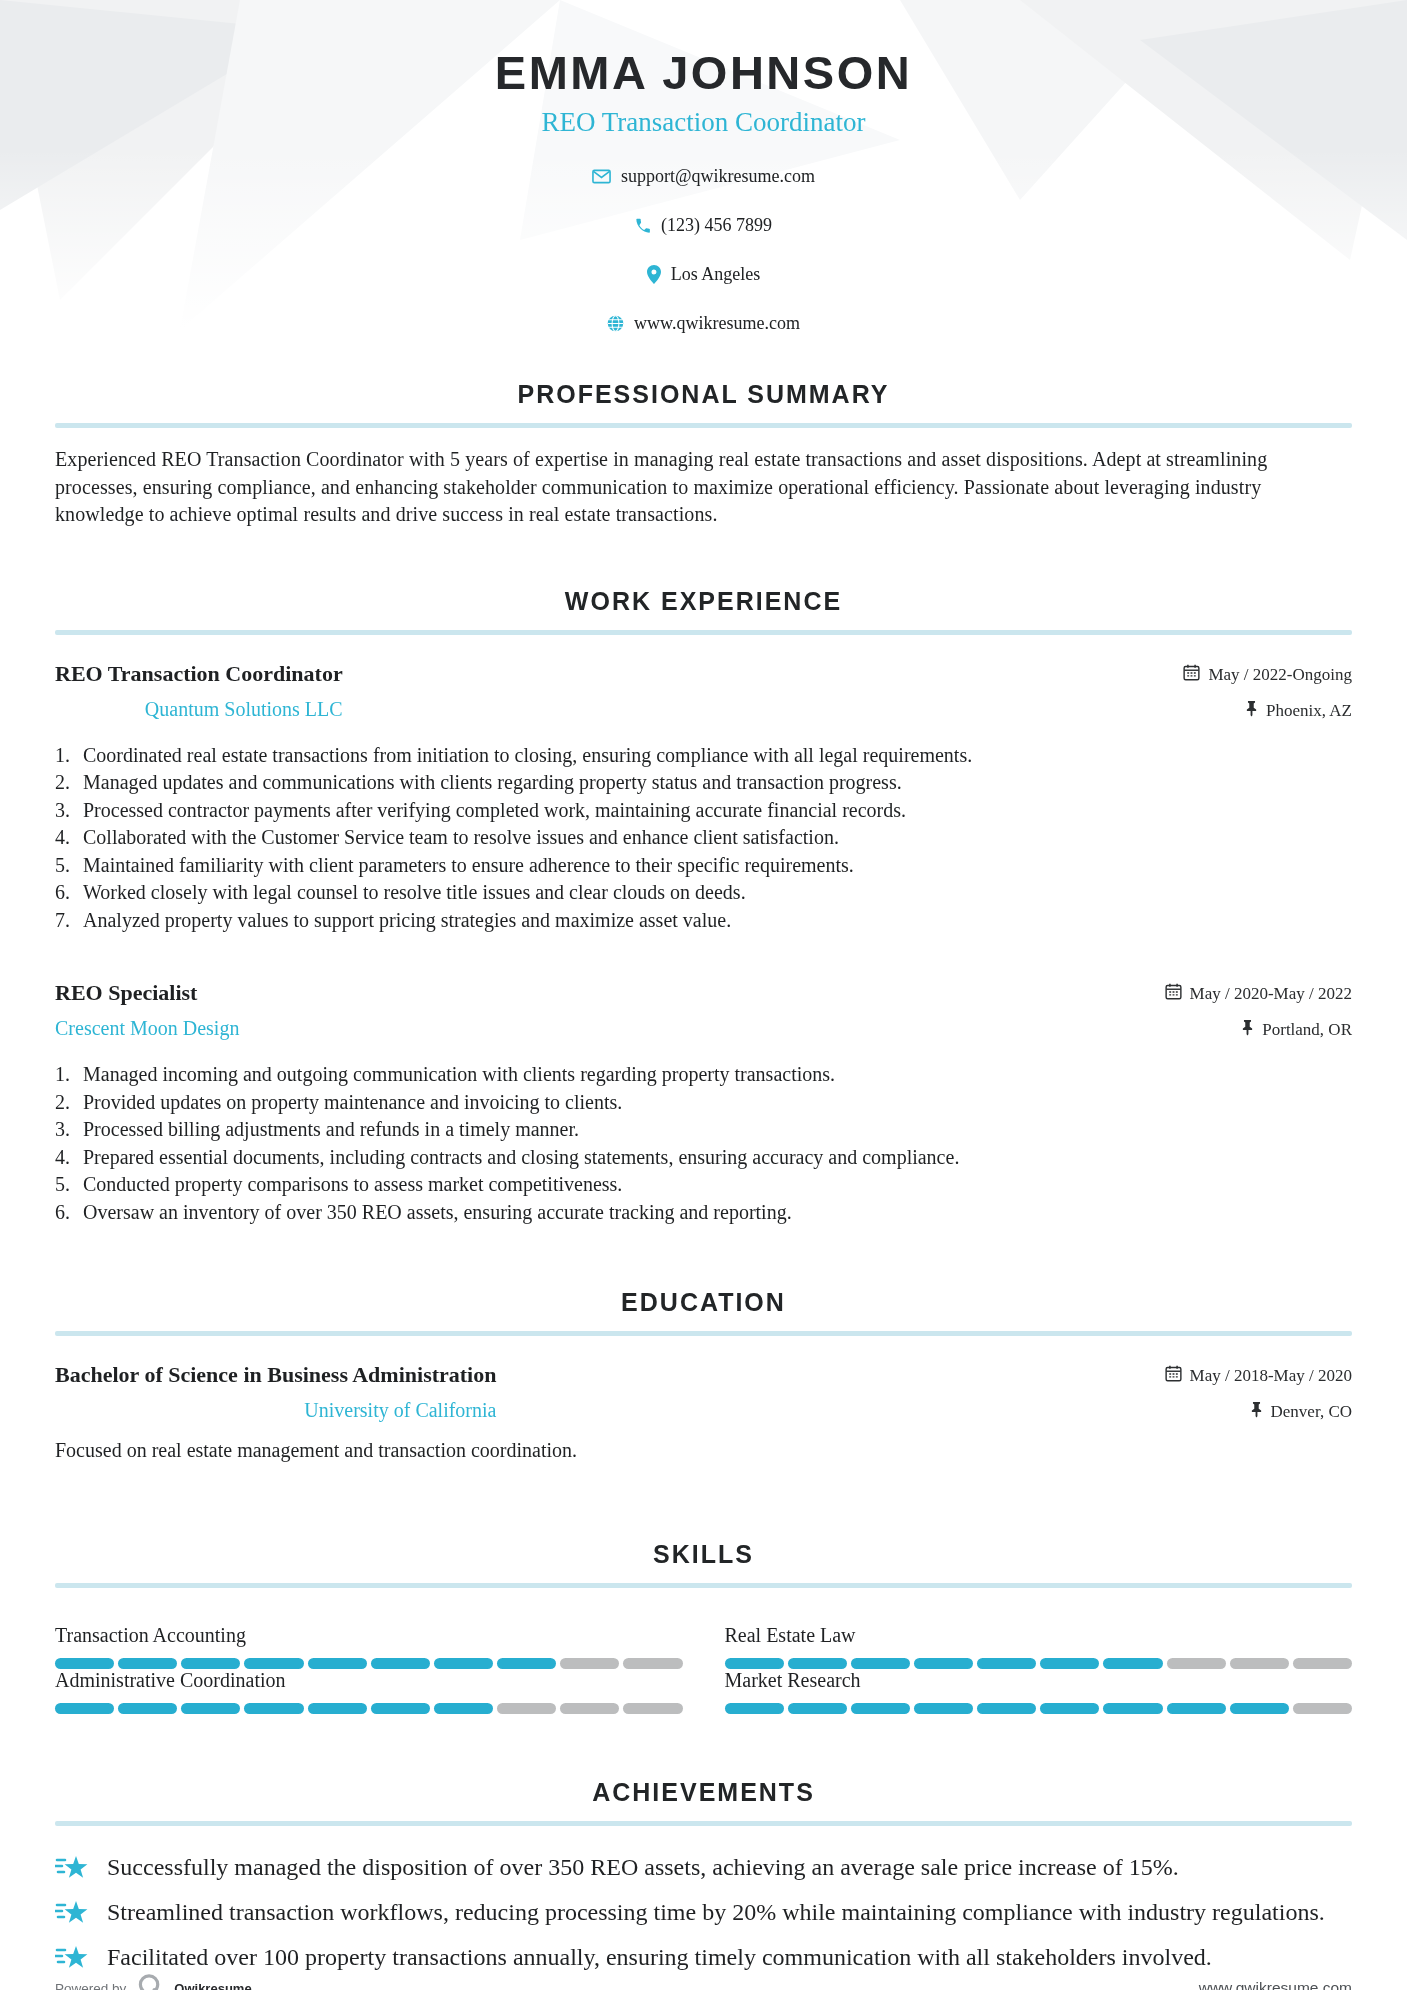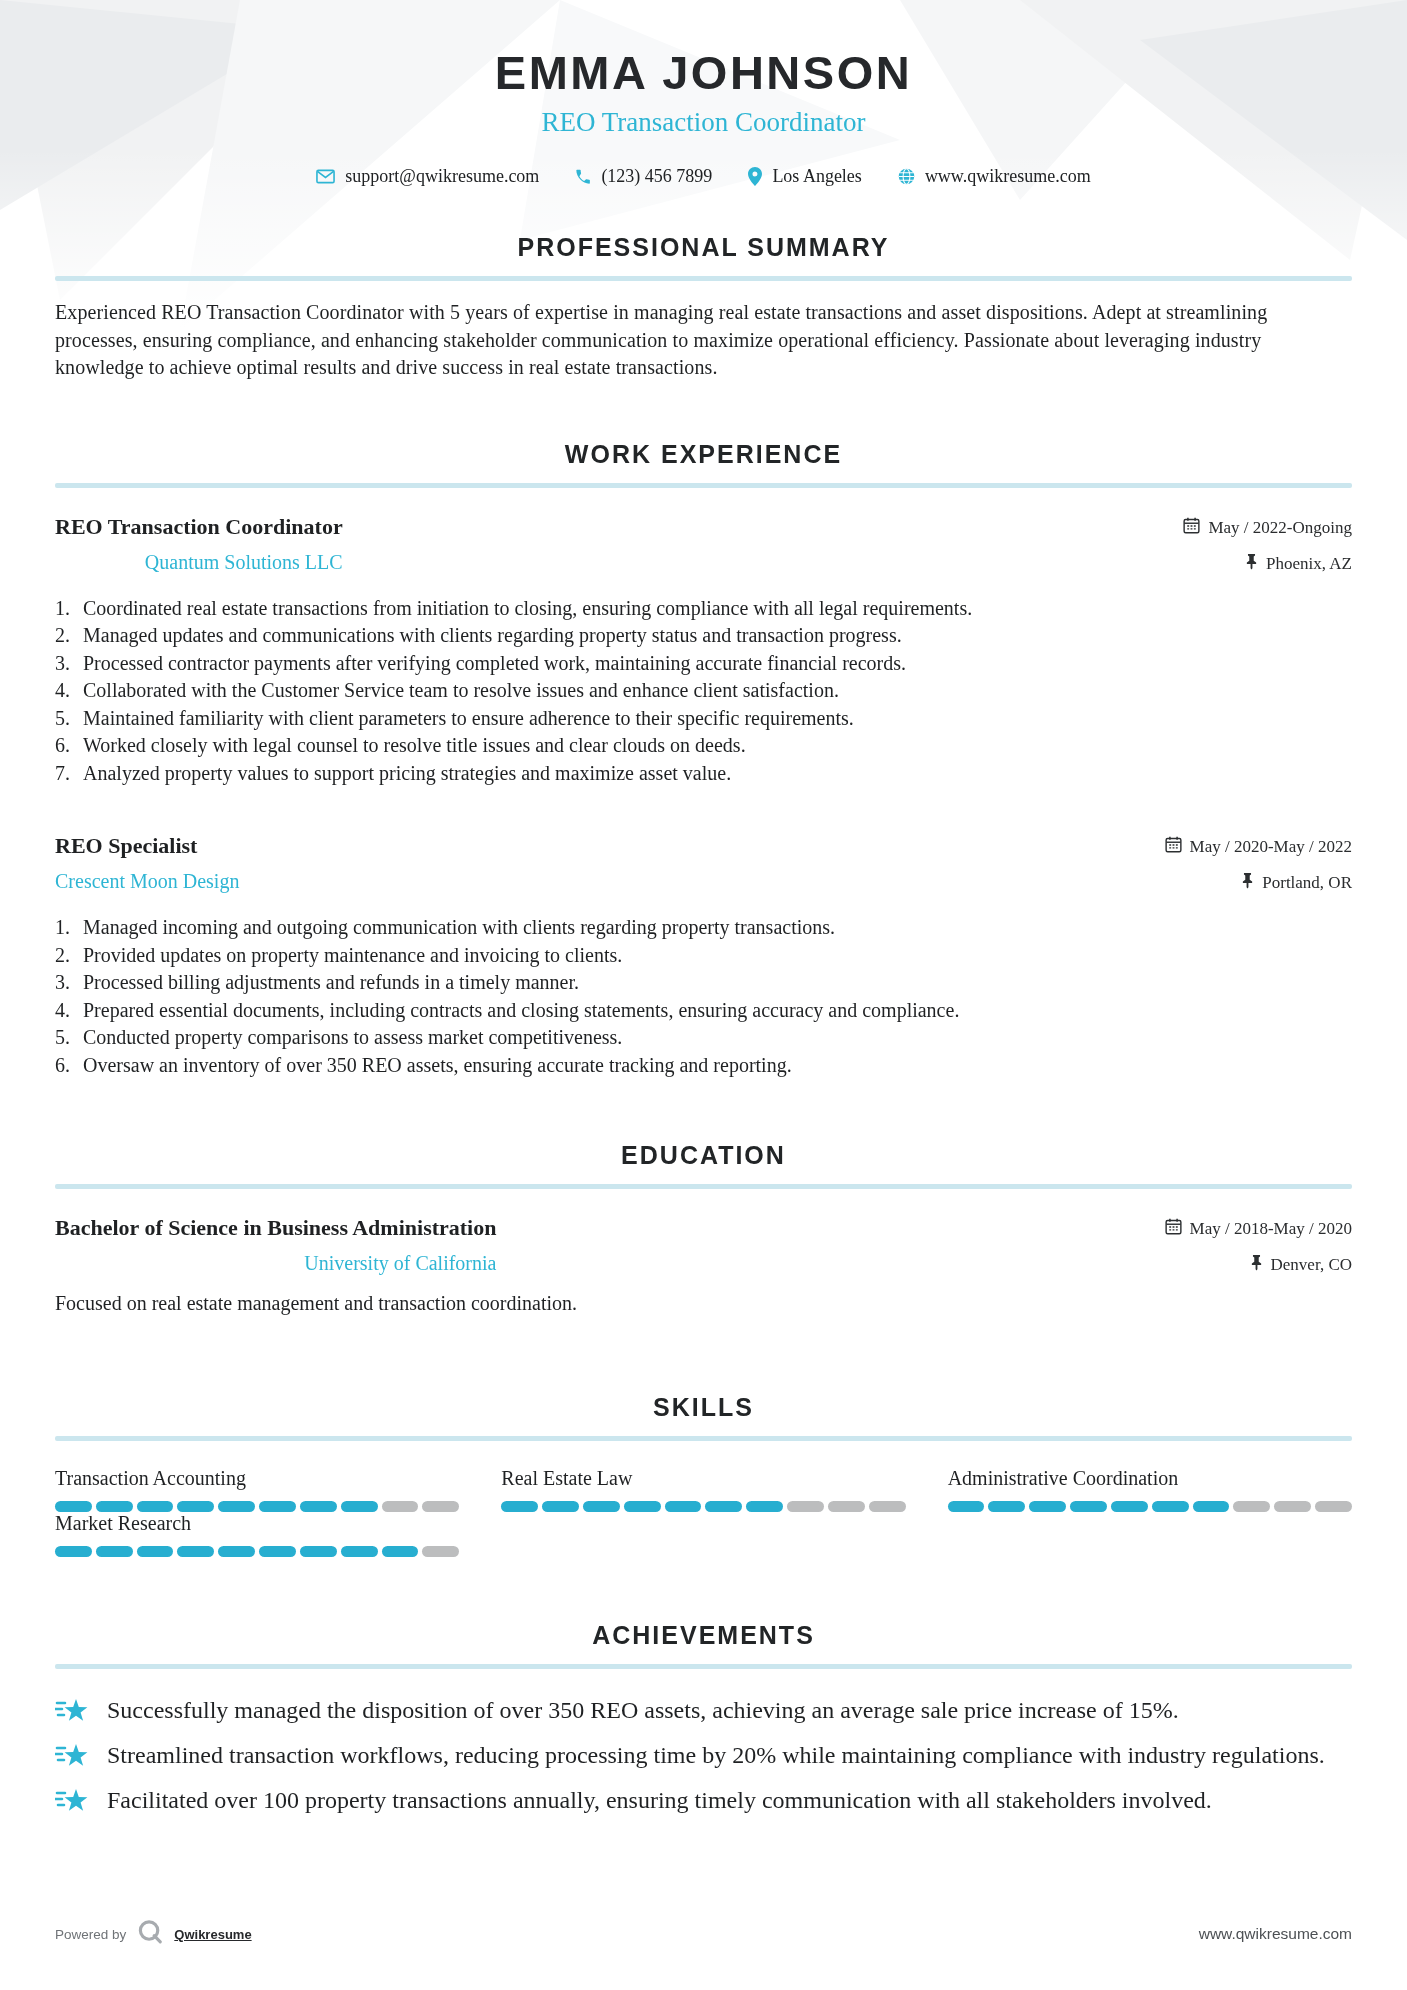--- a/index.html
+++ b/index.html
@@ -30,21 +30,21 @@
     font-weight: 800;
     font-size: 47px;
     letter-spacing: 2.5px;
     color: #26282b;
     line-height: 1.15;
   }
   .subtitle { margin-top: 7px; font-size: 27px; color: #2eb5d4; }
   .contact {
     margin-top: 28px;
     display: flex; justify-content: center; align-items: center;
-    gap: 36px; font-size: 18px; color: #202224;
+    gap: 28px; font-size: 18px; color: #202224; flex-direction: column;
   }
   .contact .c-item { display: flex; align-items: center; gap: 10px; }
   .contact svg { display: block; }
 
   
   main { position: relative; z-index: 1; padding: 0 55px; }
   .sec h2 {
     margin: 0;
     font-family: "Liberation Sans", sans-serif;
     font-weight: 800;
@@ -78,23 +78,23 @@
     list-style: none; counter-reset: n;
     font-size: 20px; line-height: 27.5px;
   }
   ol.bullets li { counter-increment: n; position: relative; padding-left: 28px; }
   ol.bullets li::before { content: counter(n) "."; position: absolute; left: 0; }
 
   .edu-desc { margin-top: 16px; font-size: 20px; }
 
   
   .skills-grid {
-    margin-top: 26px;
+    margin-top: 36px;
     display: grid;
-    grid-template-columns: repeat(3, 1fr);
+    grid-template-columns: repeat(2, 1fr);
     column-gap: 42px;
   }
   .skill-name { font-size: 20px; }
   .skill-bar { display: flex; gap: 4px; margin-top: 11px; }
   .seg { flex: 1; height: 11px; border-radius: 6px; background: #bcbdbe; }
   .seg.on { background: #27aed0; }
 
   
   .ach-list { margin-top: 26px; }
   .ach { display: flex; align-items: center; gap: 18px; }

